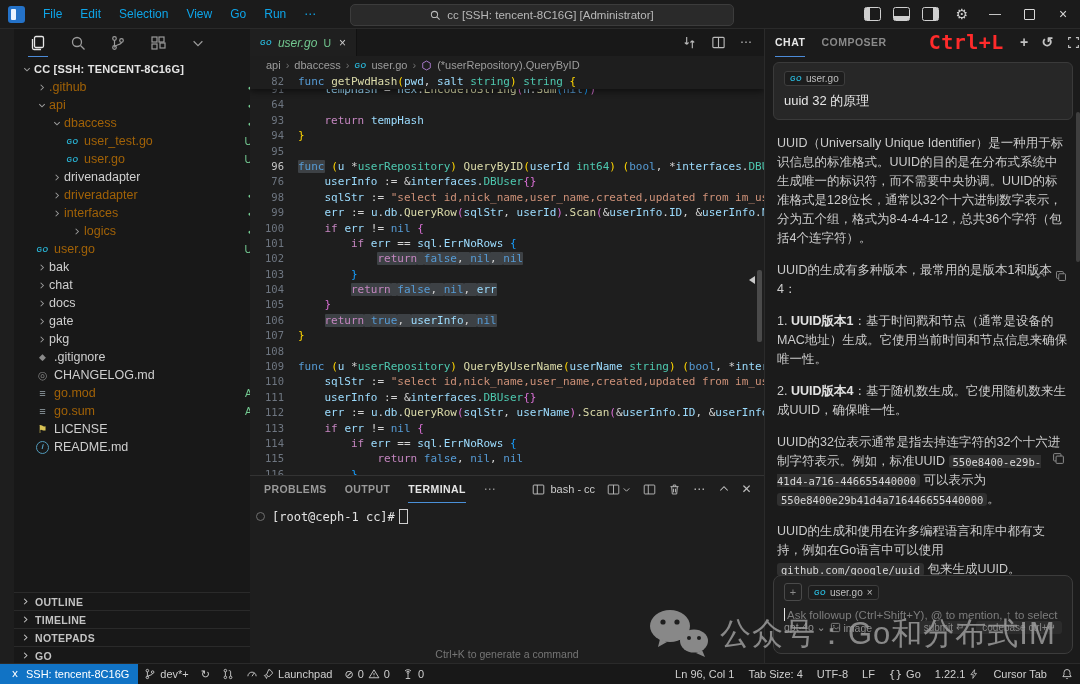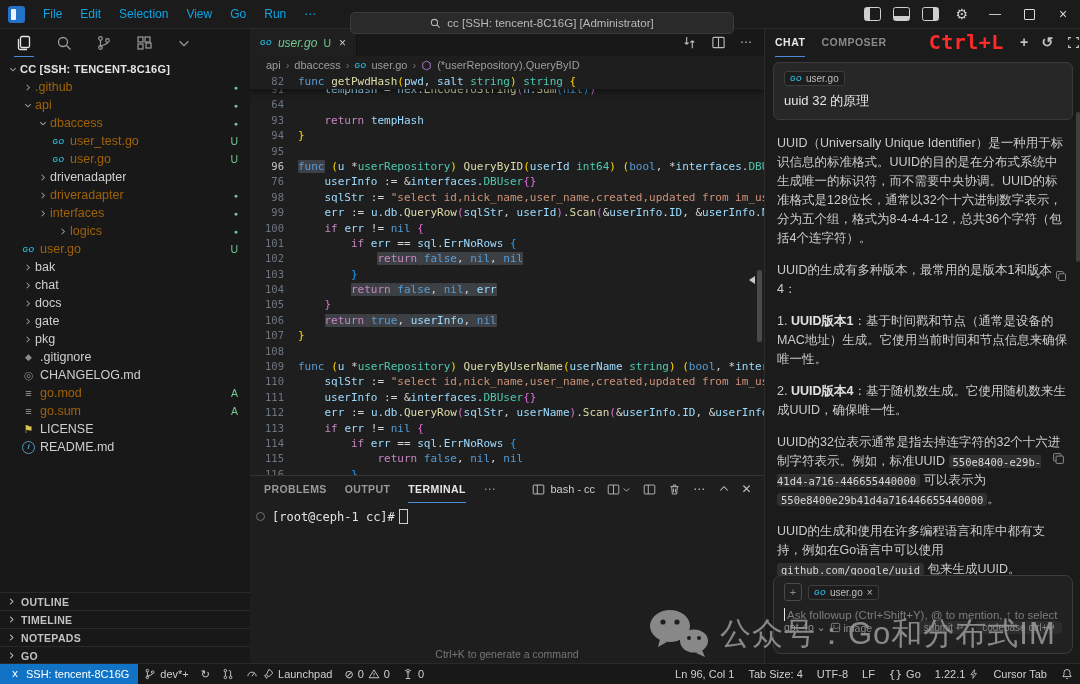--- a/index.html
+++ b/index.html
@@ -7,32 +7,32 @@
        font-family:"Liberation Sans",sans-serif;color:#cccccc;font-size:12px;-webkit-font-smoothing:antialiased}
   .ni{user-select:none}
   svg{display:block}
   
   #titlebar{position:absolute;top:0;left:0;right:0;height:28px;background:#1b1b1b;border-bottom:1px solid #2a2a2a;
             display:flex;align-items:center;z-index:40}
   .logo{width:17px;height:17px;border-radius:3px;background:#2472c8;margin:0 9px 0 8px;position:relative}
   .logo:before{content:"";position:absolute;left:3px;top:3px;width:5px;height:11px;background:#eaf3ff;border-radius:1px}
   .menu-item{padding:0 9px;height:28px;line-height:28px;color:#0ea5e9;font-size:12px;cursor:default}
   .nav-arrows{display:flex;gap:14px;margin-left:28px;color:#c7c7c7;font-size:14px}
-  .searchbox{position:absolute;left:350px;top:12px;width:382px;height:20px;background:#2a2a2a;border:1px solid #3c3c3c;
+  .searchbox{position:absolute;left:350px;top:4px;width:382px;height:20px;background:#2a2a2a;border:1px solid #3c3c3c;
              border-radius:5px;display:flex;align-items:center;justify-content:center;gap:6px;color:#b8b8b8;font-size:11.5px}
   .tb-right{position:absolute;right:0;top:0;height:28px;display:flex;align-items:center}
   .lay{width:15px;height:12px;border:1.3px solid #cfcfcf;border-radius:2.5px;margin:0 6px;position:relative}
   .lay.l:before{content:"";position:absolute;left:0;top:0;bottom:0;width:5px;background:#cfcfcf}
   .lay.b:before{content:"";position:absolute;left:0;right:0;bottom:0;height:4px;background:#cfcfcf}
   .lay.r:before{content:"";position:absolute;right:0;top:0;bottom:0;width:5px;background:#cfcfcf}
   .gear{font-size:14px;color:#cfcfcf;margin:0 10px}
   .winbtn{width:34px;height:28px;display:flex;align-items:center;justify-content:center;color:#d8d8d8;font-size:12px}
   .maxbox{width:9px;height:9px;border:1.2px solid #d8d8d8;border-radius:1px}
   
-  #sidebar{position:absolute;top:28px;bottom:20px;left:0;width:250px;background:#181818;border-right:1px solid #2b2b2b}
+  #sidebar{position:absolute;top:28px;bottom:20px;left:14px;width:250px;background:#181818;border-right:1px solid #2b2b2b}
   #activity{height:30px;display:flex;align-items:center;gap:20px;padding-left:14px}
   .act{width:20px;height:26px;display:flex;align-items:center;justify-content:center;color:#9b9b9b}
   .act.on{color:#e7e7e7;border-bottom:1.5px solid #4c8bd8}
   #tree{position:absolute;top:32px;left:0;right:0}
   .trow{height:18px;display:flex;align-items:center;font-size:12.5px;white-space:nowrap;color:#cfcfcf}
   .trow .chev{width:14px;display:flex;justify-content:center;flex:none;opacity:.85}
   .trow .fi{width:15px;margin-right:4px;flex:none;display:flex;align-items:center;justify-content:center}
   .trow .lbl{overflow:hidden;text-overflow:ellipsis}
   .trow .badge{margin-left:auto;margin-right:12px;font-size:10.5px;color:#73c991}
   .trow.green .lbl{color:#a16207}

